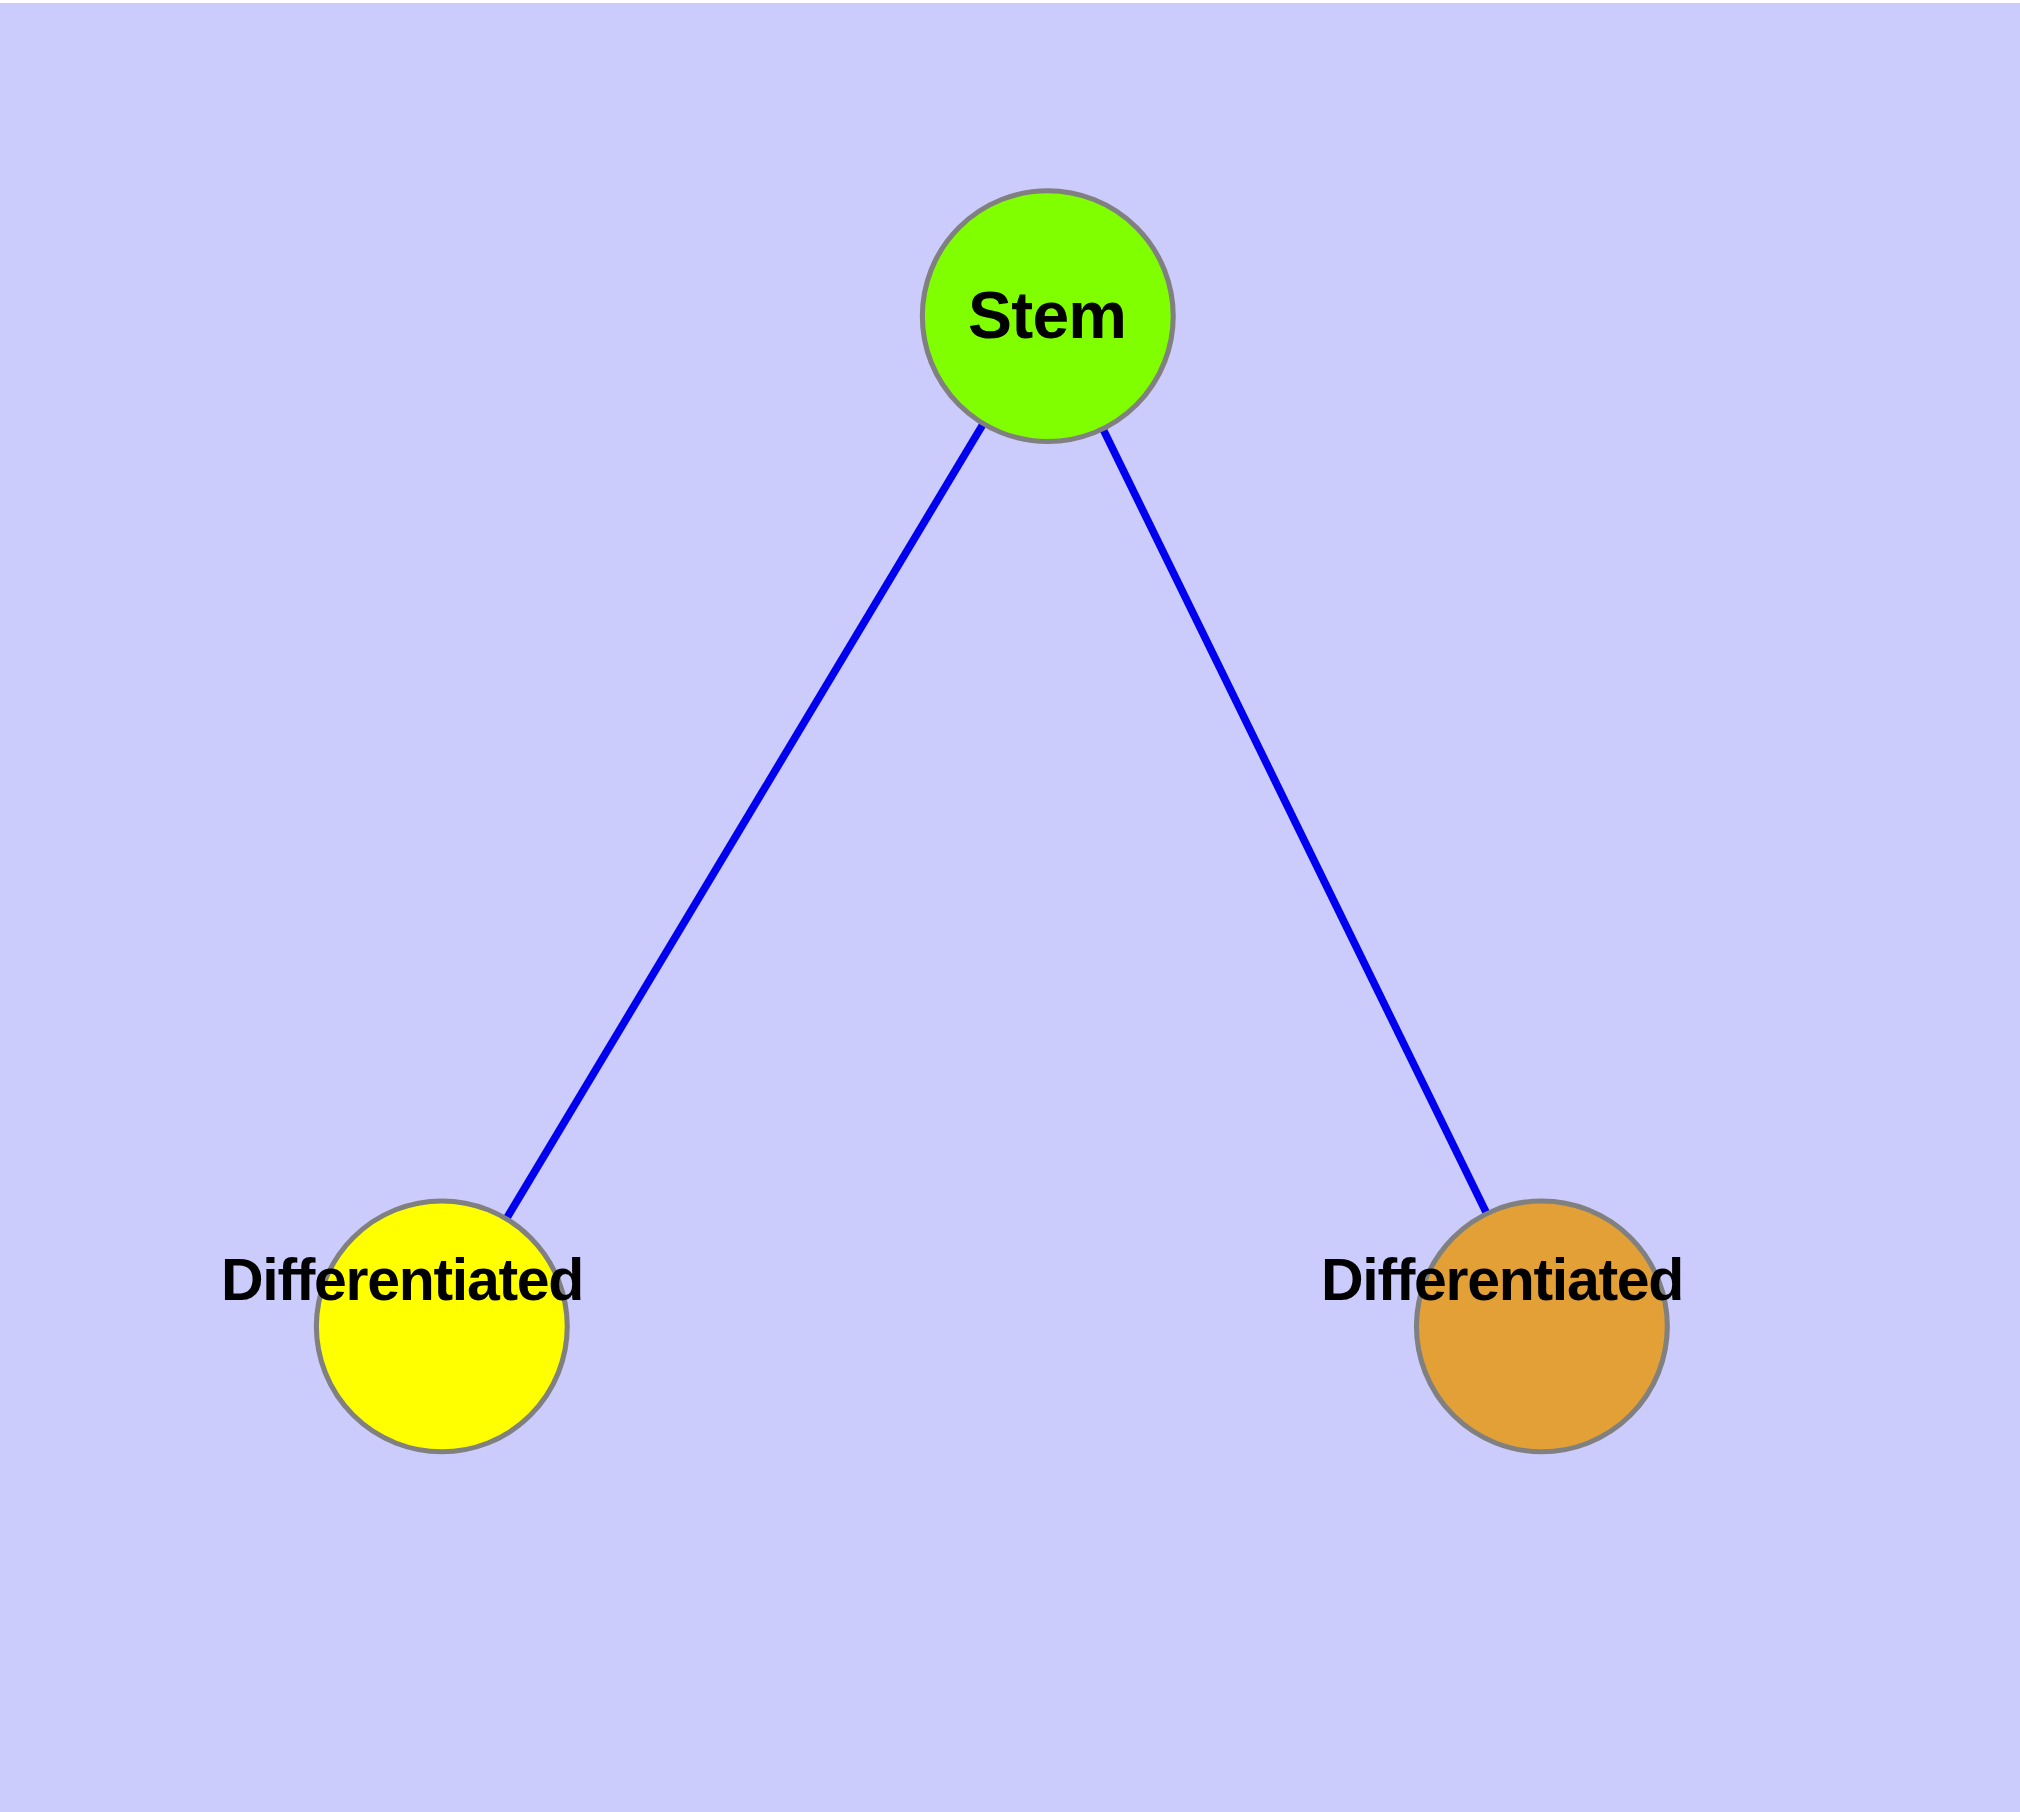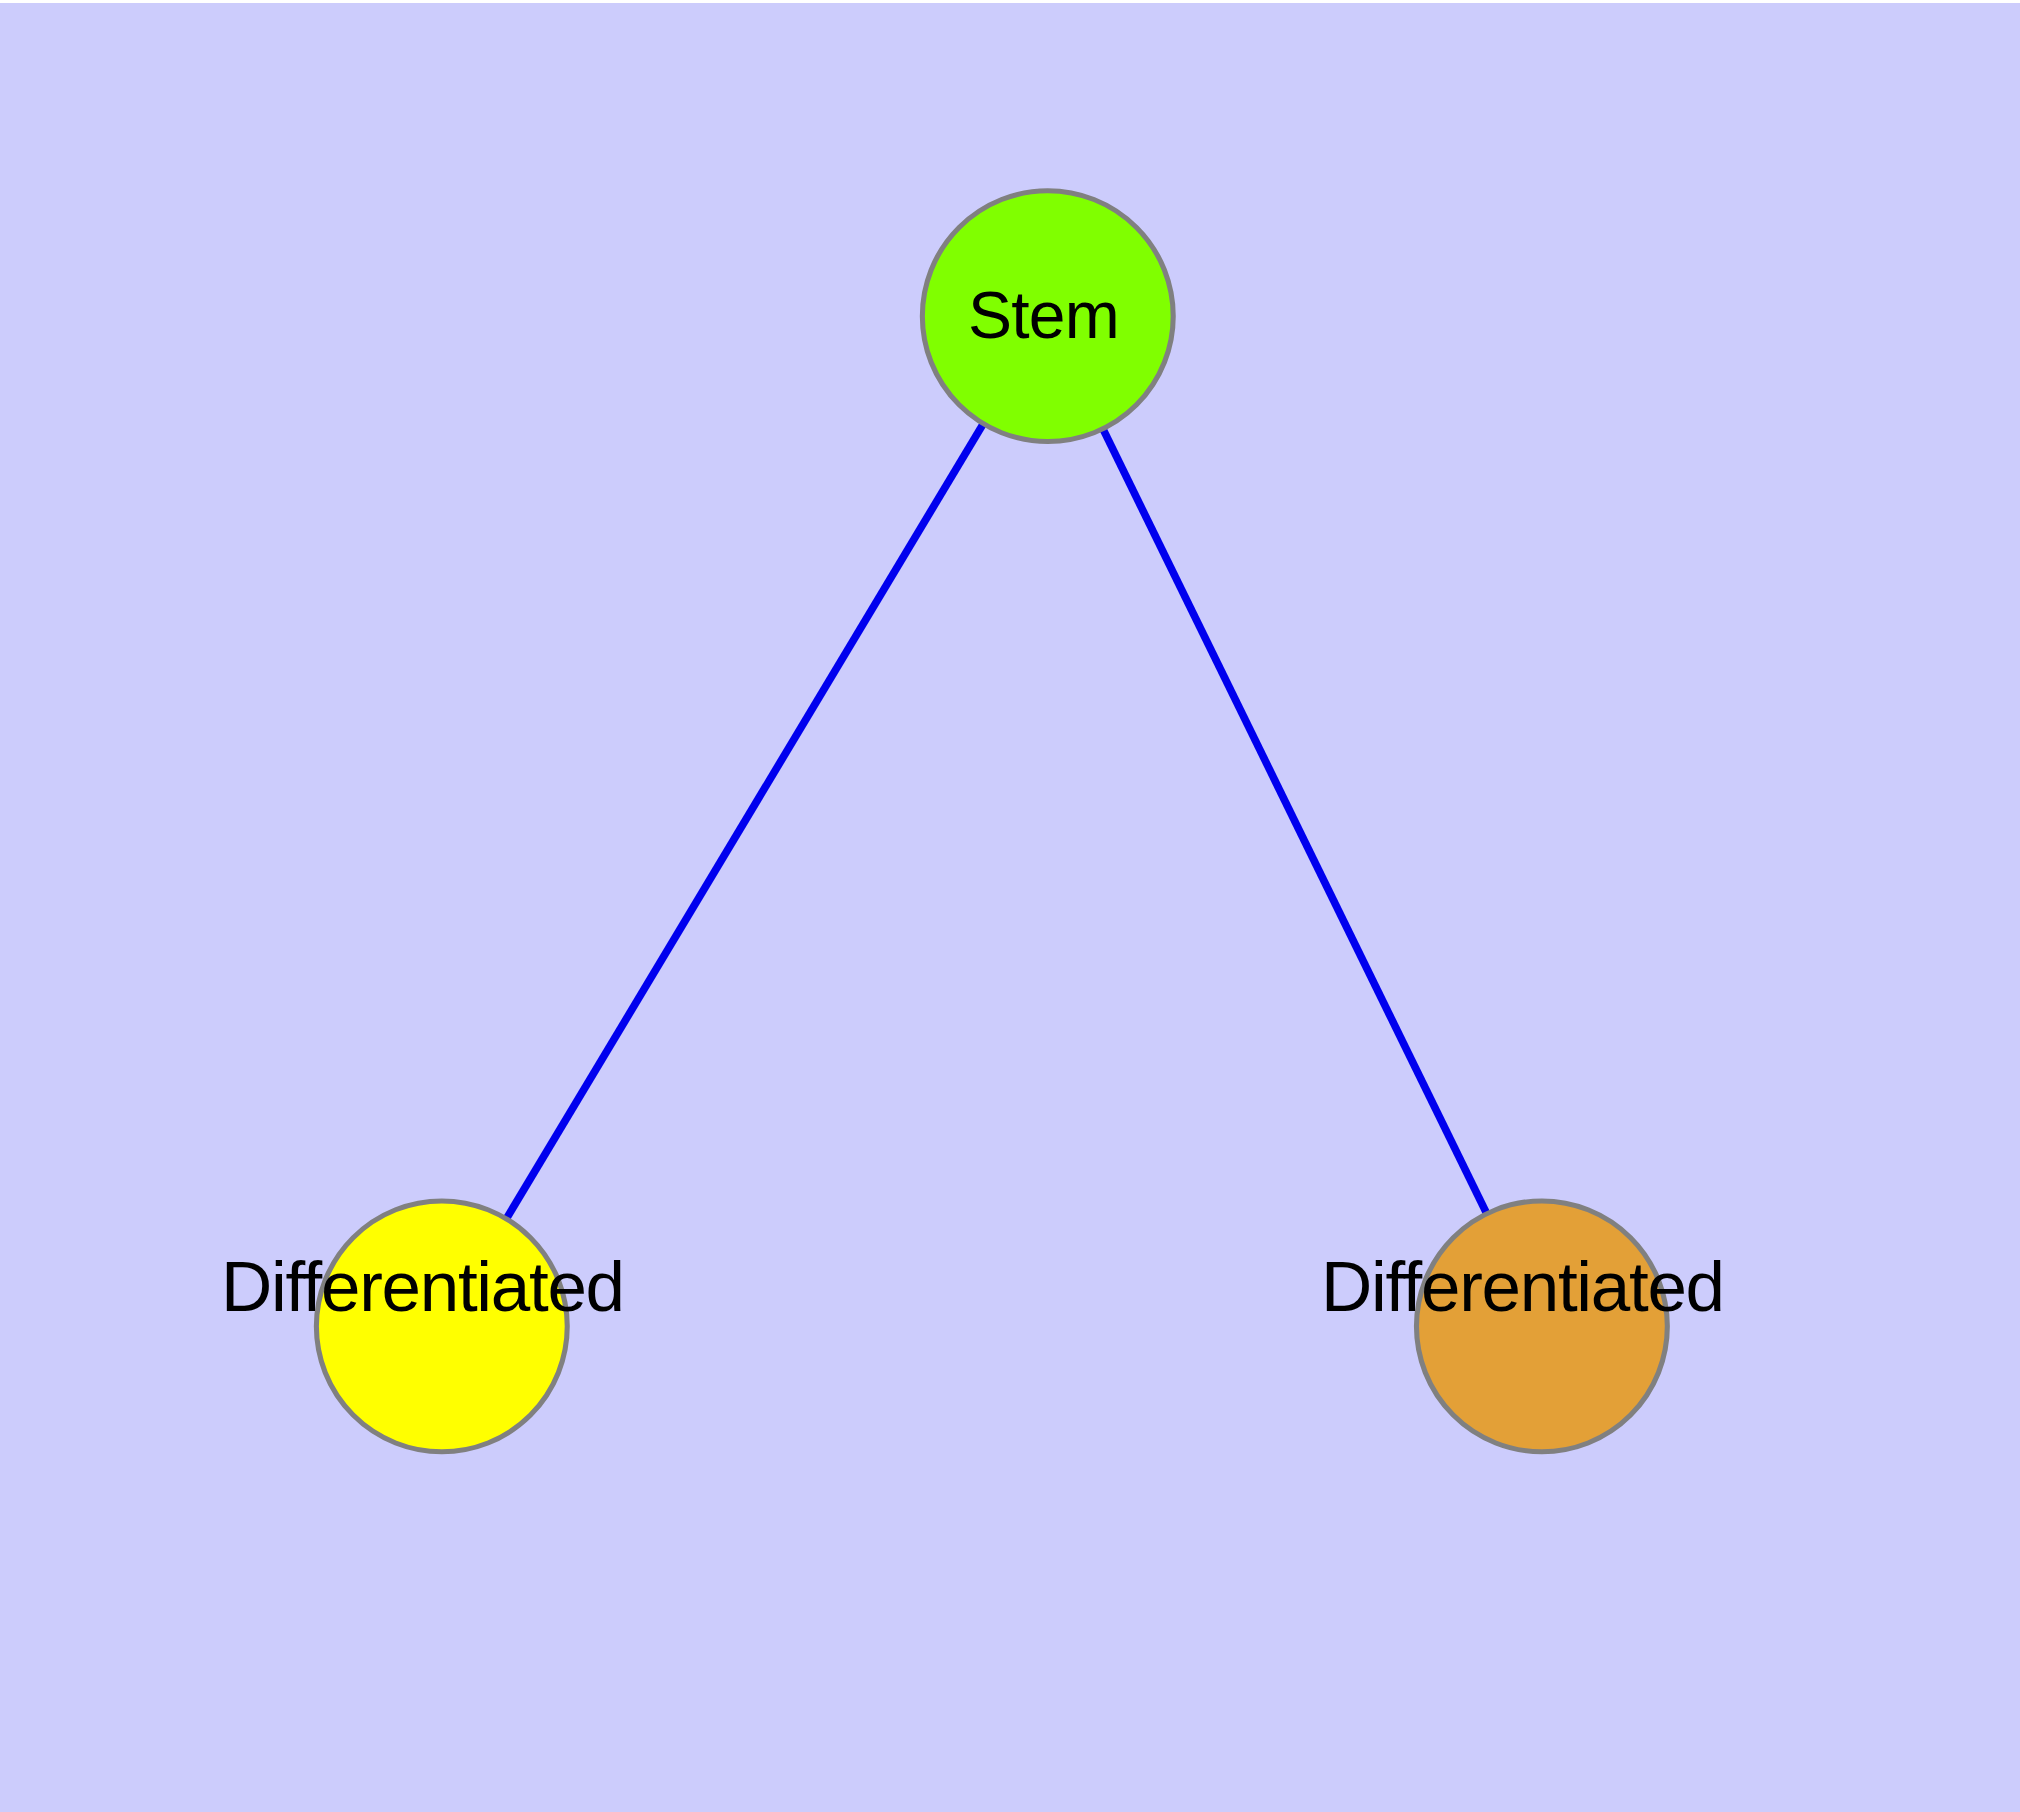--- a/index.html
+++ b/index.html
@@ -26,33 +26,33 @@
   #graph-svg {
     position: absolute;
     left: 0;
     top: 0;
     width: 2021px;
     height: 1812px;
   }
   .node-label {
     position: absolute;
     text-align: center;
-    font-weight: normal;
+    font-weight: bold;
     color: #000000;
     line-height: 1.12;
     white-space: pre;
     pointer-events: none;
     -webkit-font-smoothing: antialiased;
   }
   .label-stem {
     font-size: 66px;
     letter-spacing: -0.8px;
   }
   .label-leaf {
-    font-size: 71px;
+    font-size: 59px;
     letter-spacing: -1.3px;
   }
 </style>
 </head>
 <body>
 
 <div id="canvas">
 
   <div id="bg-rect"></div>
 

